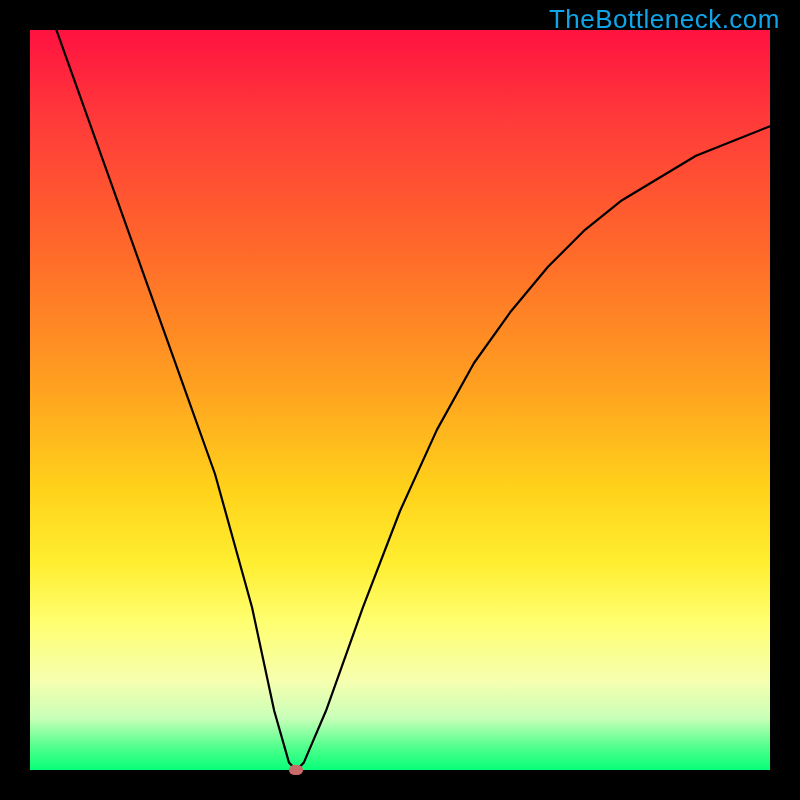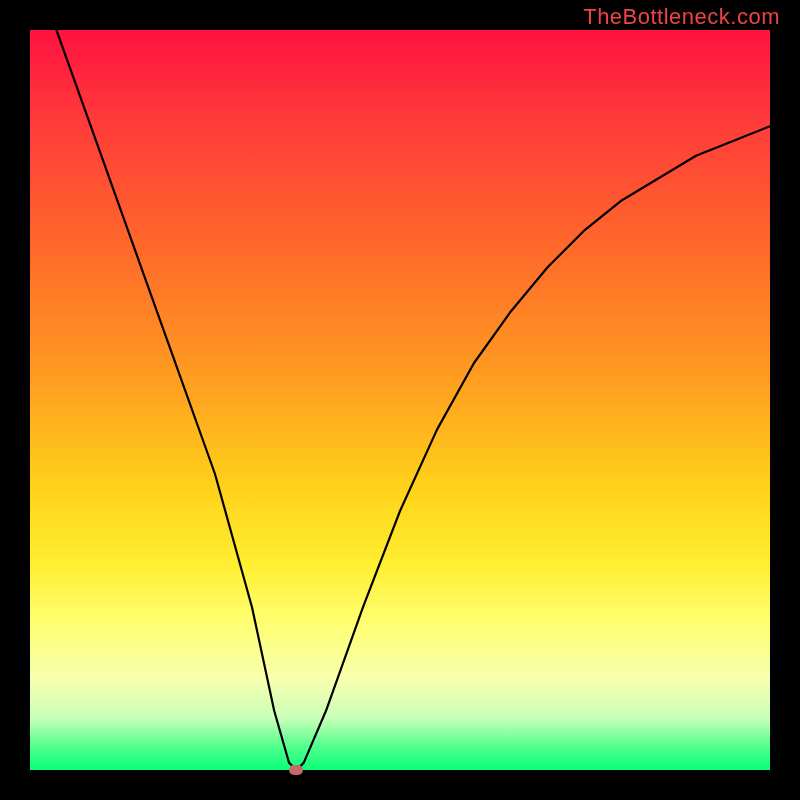--- a/index.html
+++ b/index.html
@@ -36,22 +36,22 @@
       #f6ffb0 88%,
       #c8ffb8 93%,
       #4eff8c 97%,
       #08ff78 100%
     );
   }
   .watermark {
     position: absolute;
     top: 4px;
     right: 20px;
-    color: #ef4444;
-    font-size: 22px;
+    color: #0ea5e9;
+    font-size: 26px;
     letter-spacing: 0.5px;
     font-weight: 500;
     user-select: none;
   }
   svg.curve {
     position: absolute;
     top: 0; left: 0;
     width: 740px;
     height: 740px;
     overflow: visible;

